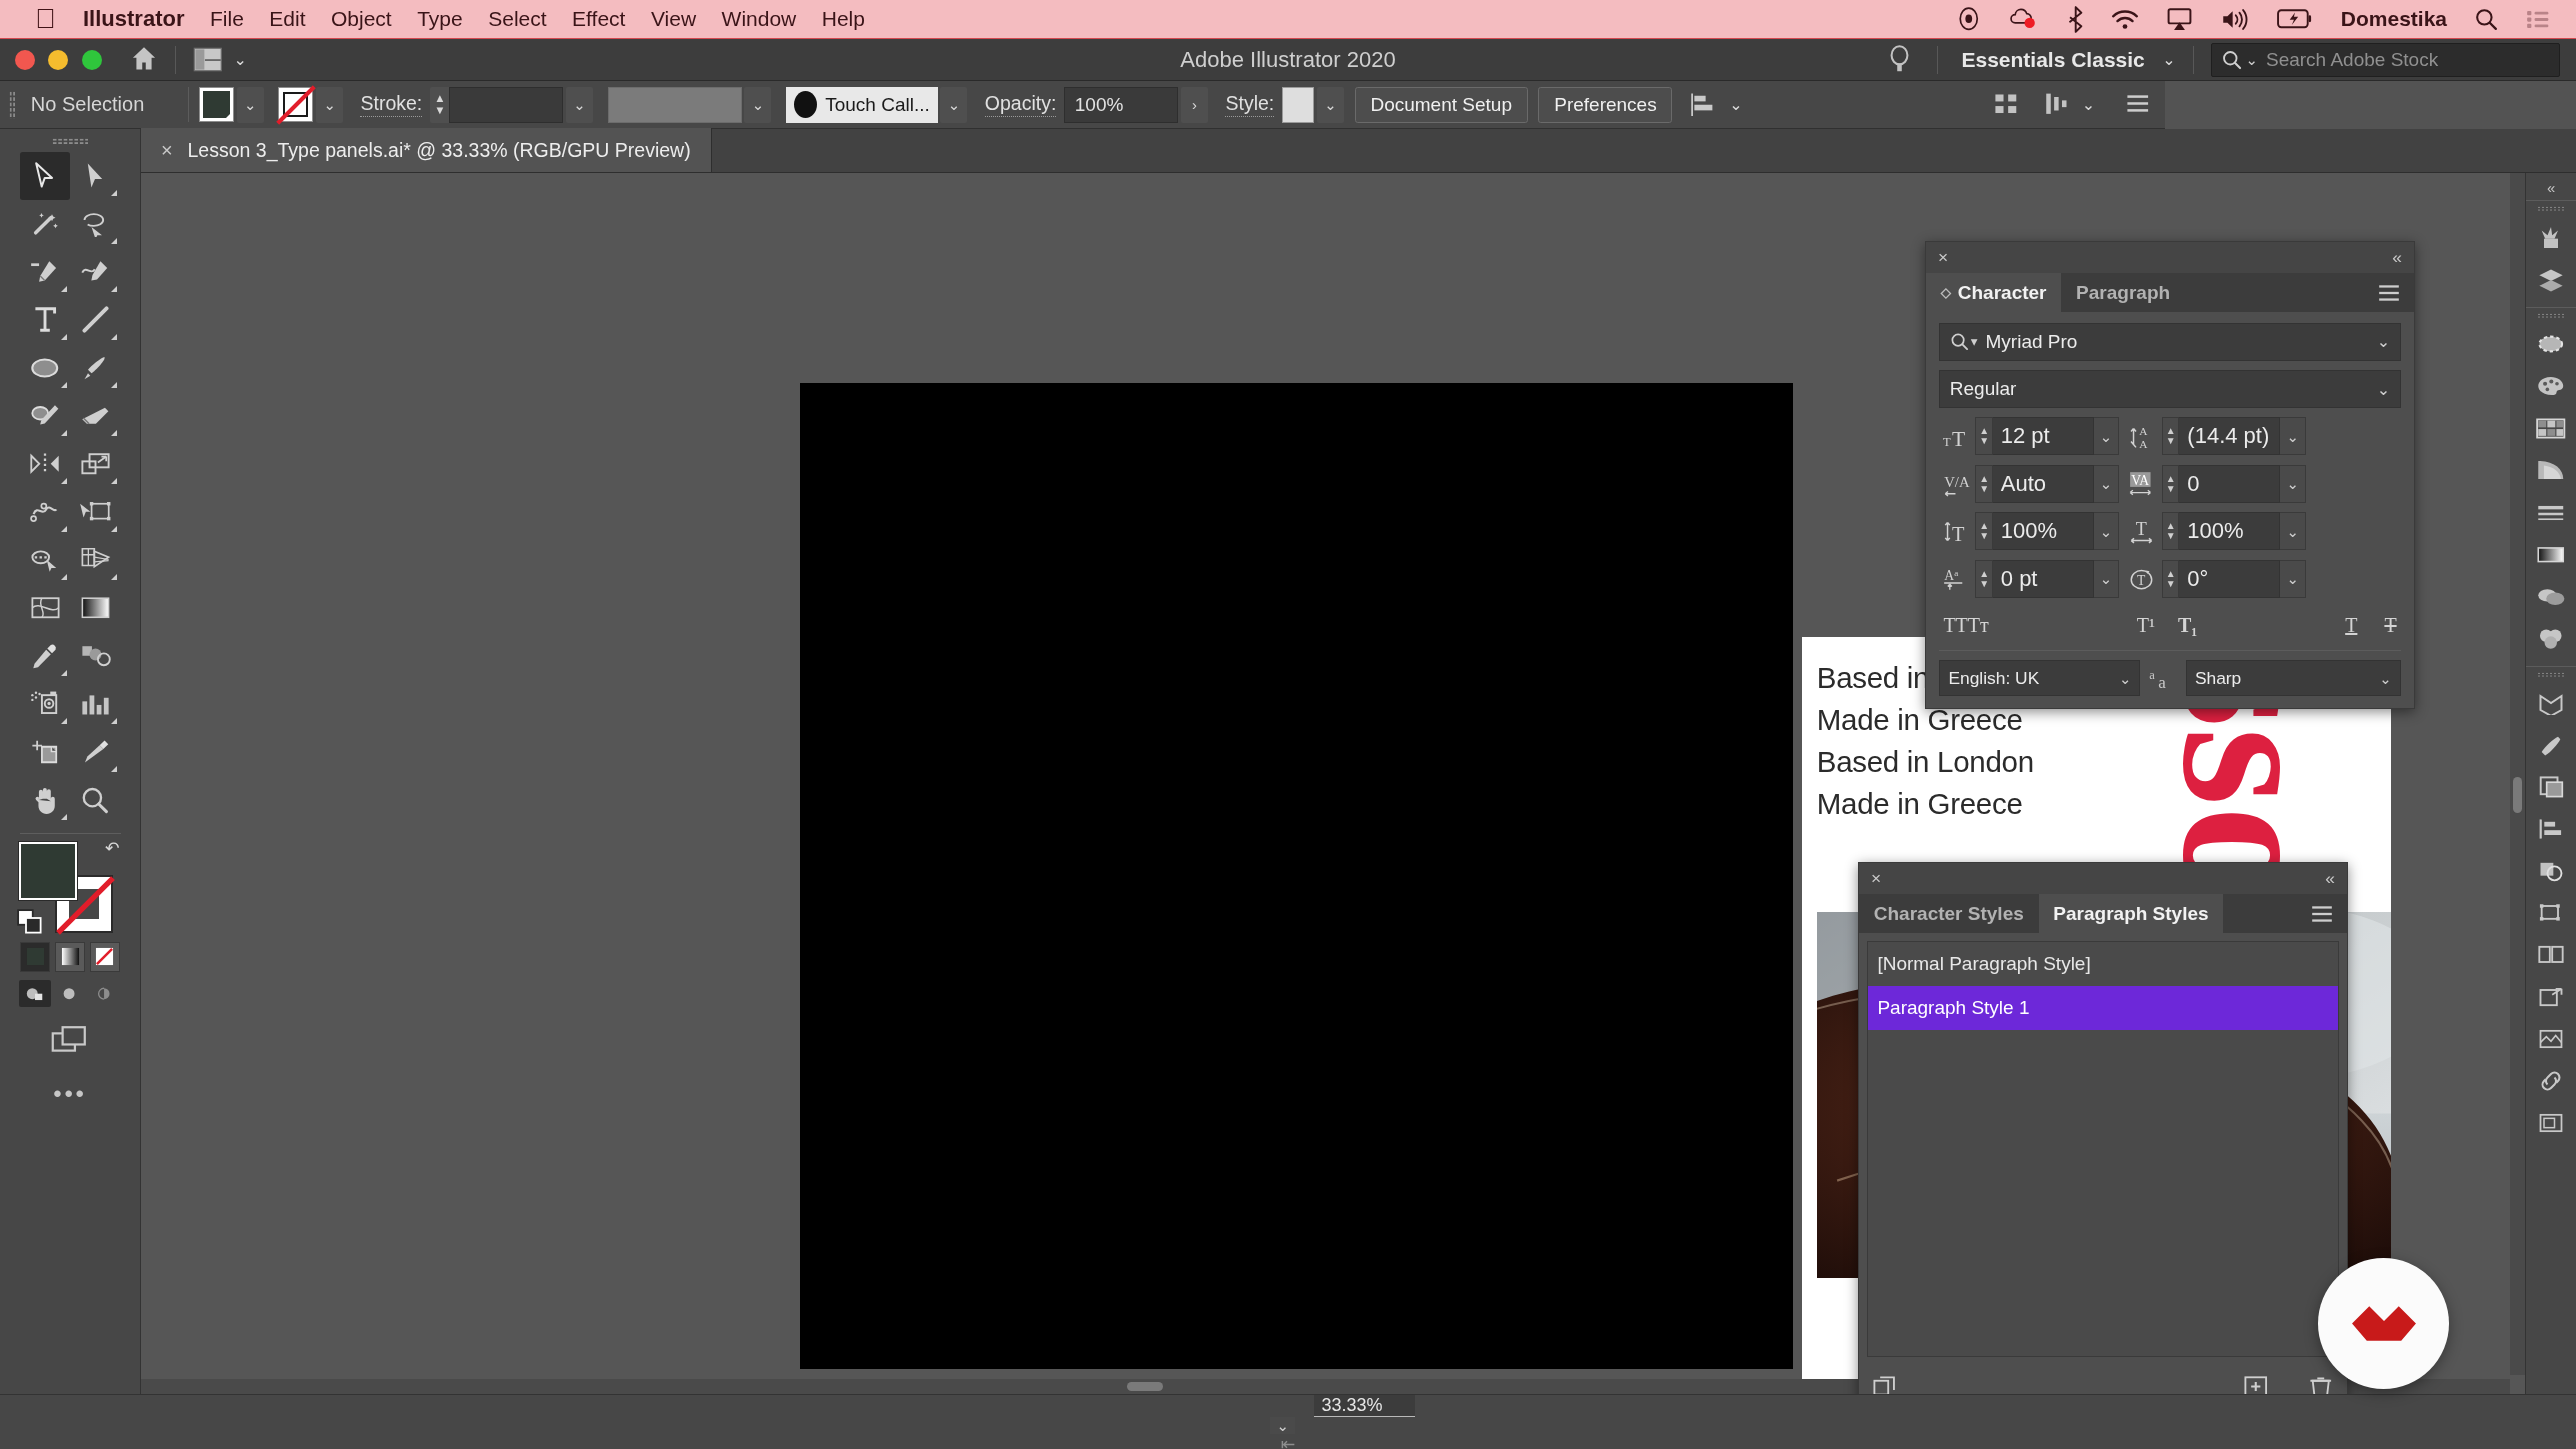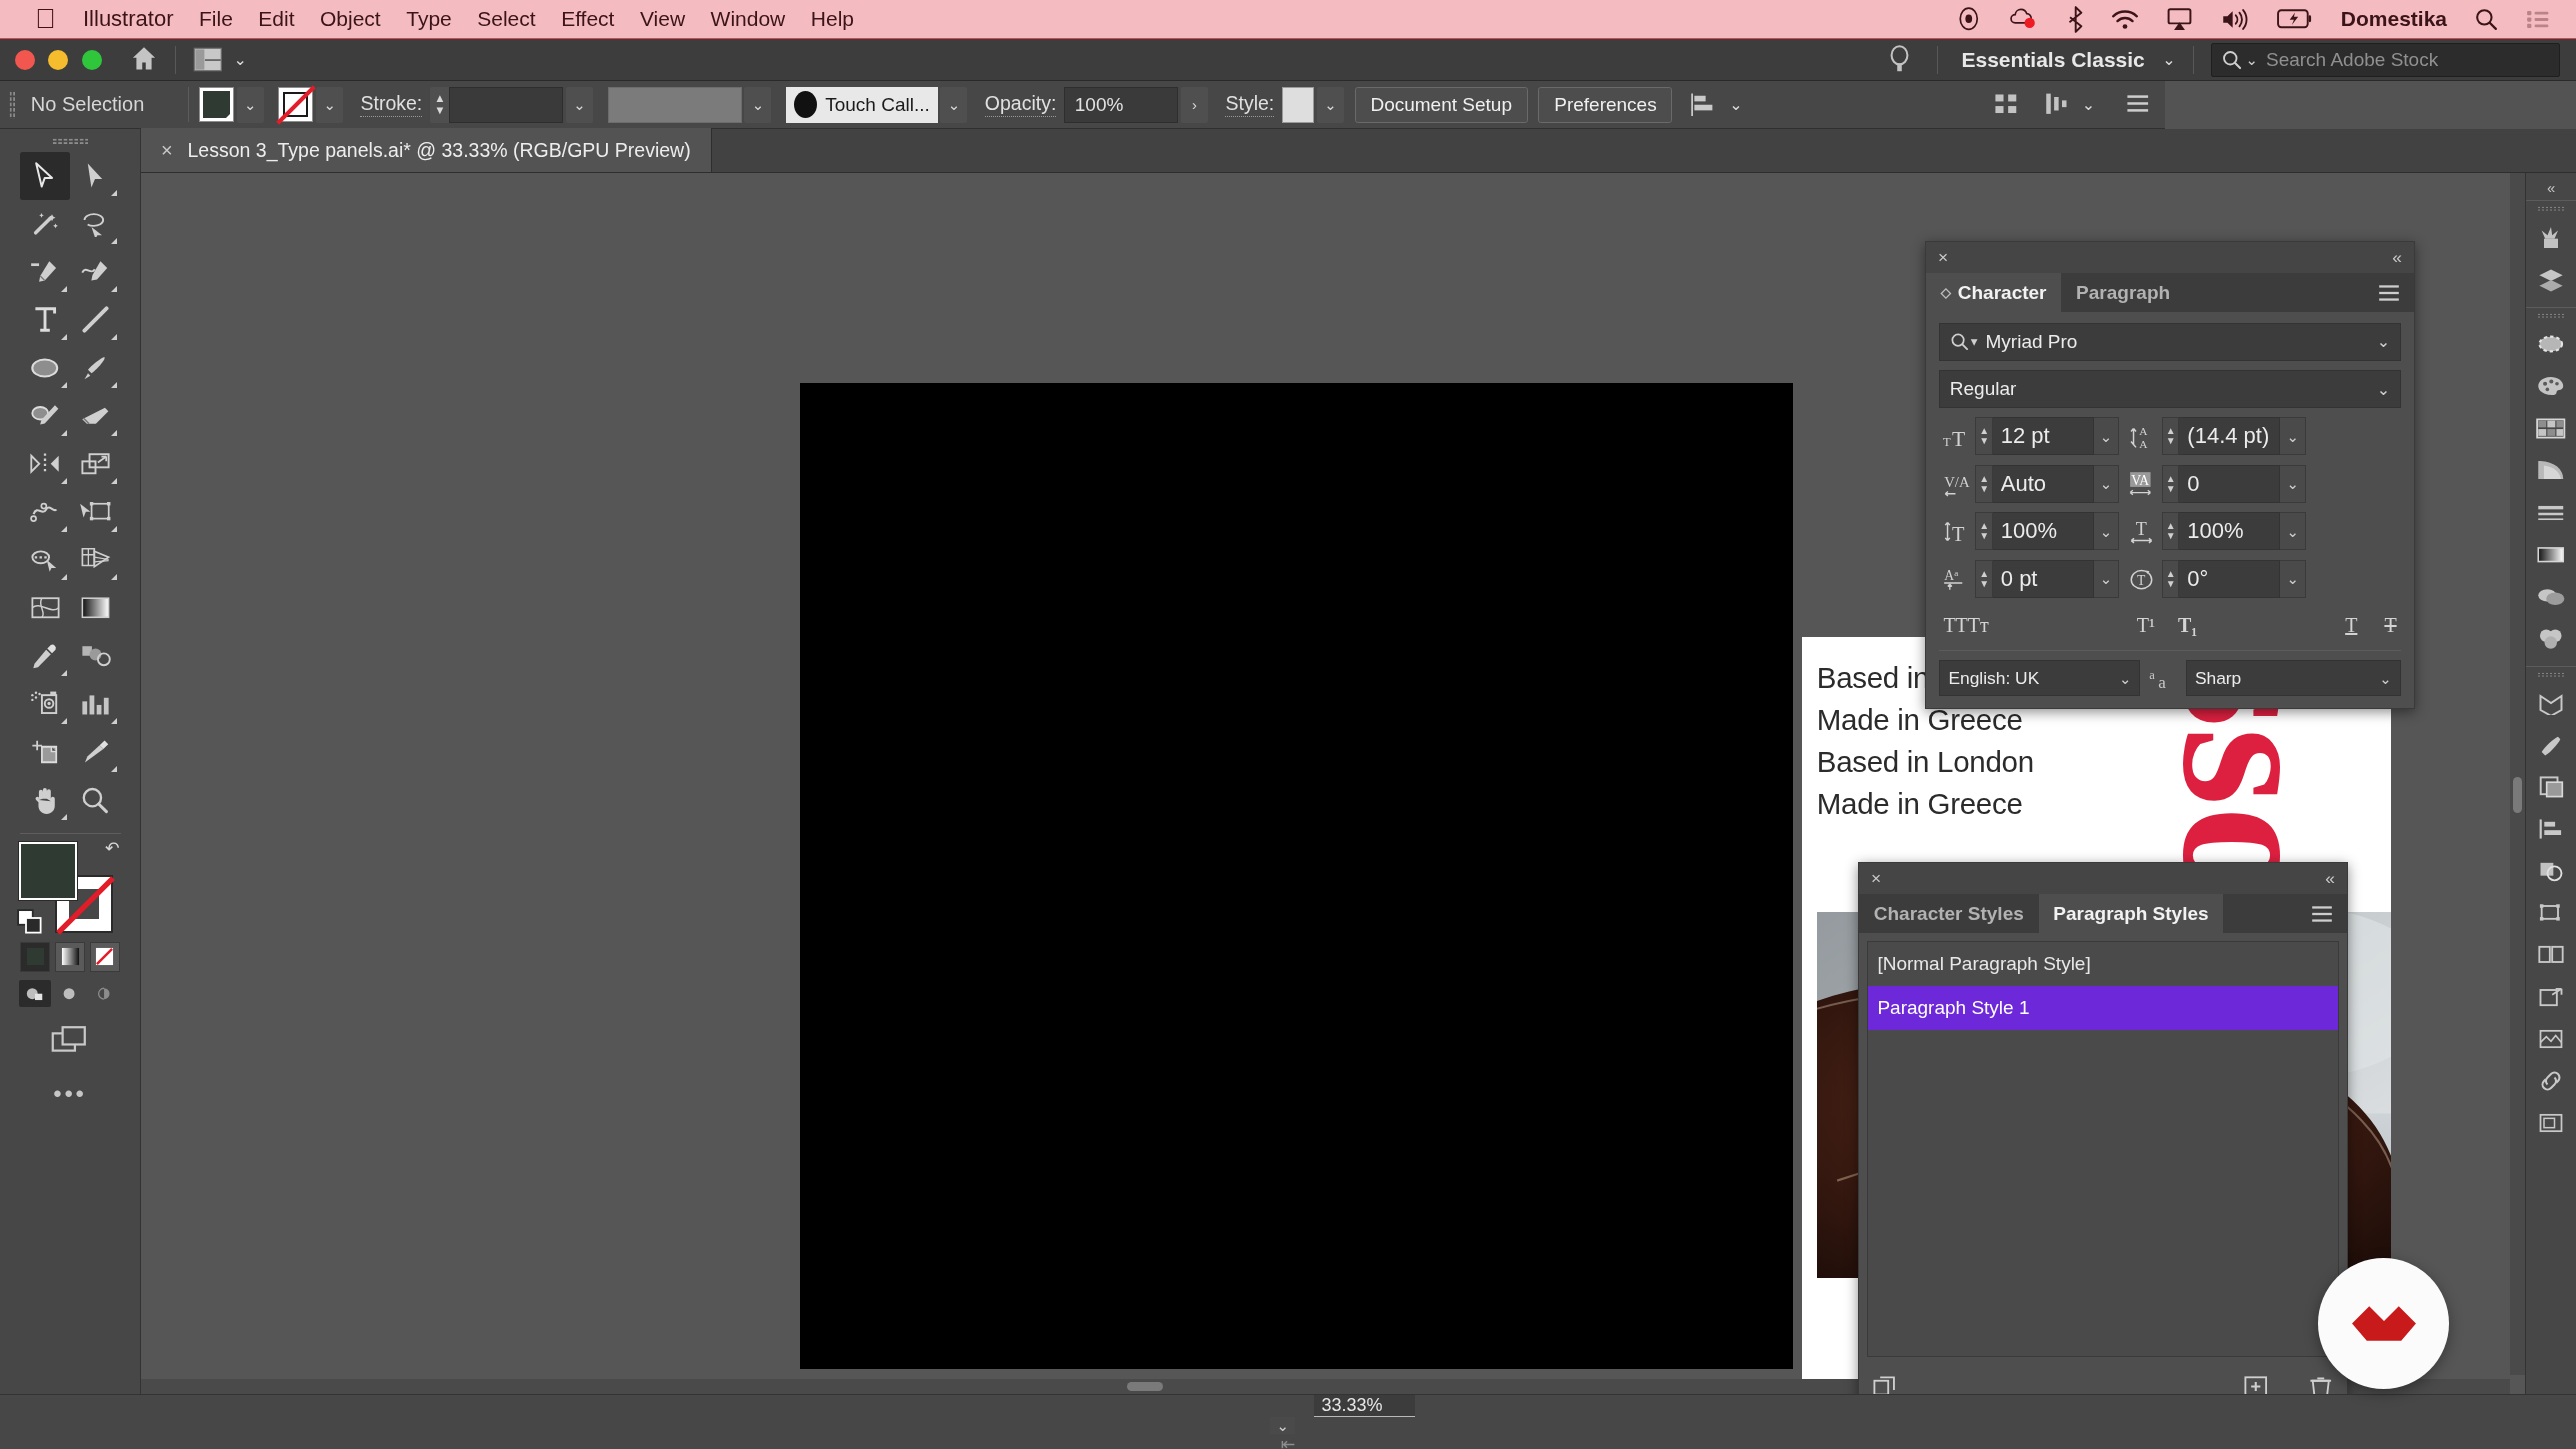--- a/index.html
+++ b/index.html
@@ -14,21 +14,21 @@
 
   
   .macbar {
     position: absolute; top: 0; left: 0; width: 2576px; height: 39px;
     background: #f4bcc0;
     display: flex; align-items: center;
     border-bottom: 1.3px solid #d4484f;
     color: #3a1418;
   }
   .macbar .apple { margin-left: 35px; font-size: 28px; line-height: 1; color:#3f1216; }
-  .macbar .appname { margin-left: 27px; font-size: 22px; font-weight: normal; }
+  .macbar .appname { margin-left: 27px; font-size: 22px; font-weight: bold; }
   .macbar .mi { margin-left: 25.5px; font-size: 21px; }
   .macbar .right { margin-left: auto; display: flex; align-items: center; margin-right: 25.5px; }
   .macbar .right .ic { margin-left: 27px; display:flex; align-items:center; justify-content:center; }
   .macbar .right .usr { margin-left: 28px; font-size: 21px; font-weight: bold; }
   .sicon { display:block; }
 
   
   .titlebar {
     position: absolute; top: 39px; left: 0; width: 2576px; height: 42px;
     background: #3d3d3d; display: flex; align-items: center;
@@ -356,20 +356,21 @@
     </span>
     <span class="tb-sep"></span>
     <span class="arrange">
       <svg width="29.5" height="27" viewBox="0 0 26 24">
           <rect x="1" y="2" width="24" height="20" fill="#c8c8c8" stroke="#6e6e6e"></rect>
           <rect x="2" y="3" width="8" height="18" fill="#9a9a9a"></rect>
           <path d="M10.5 12.5h14" stroke="#555" stroke-width="1.4"></path>
         </svg>
       <span class="chev">⌄</span>
     </span>
+    <div class="doctitle">Adobe Illustrator 2020</div>
     <div class="tb-right">
       <span class="bulb">
         <svg width="27" height="29.5" viewBox="0 0 22 26">
             <ellipse cx="11" cy="10" rx="7" ry="8" fill="none" stroke="#c2c2c2" stroke-width="1.8"></ellipse>
             <rect x="9" y="17" width="4" height="7" fill="#c2c2c2"></rect>
           </svg>
       </span>
       <span class="tb-sep"></span>
       <span class="workspace">Essentials Classic</span>
       <span class="chev">⌄</span>

